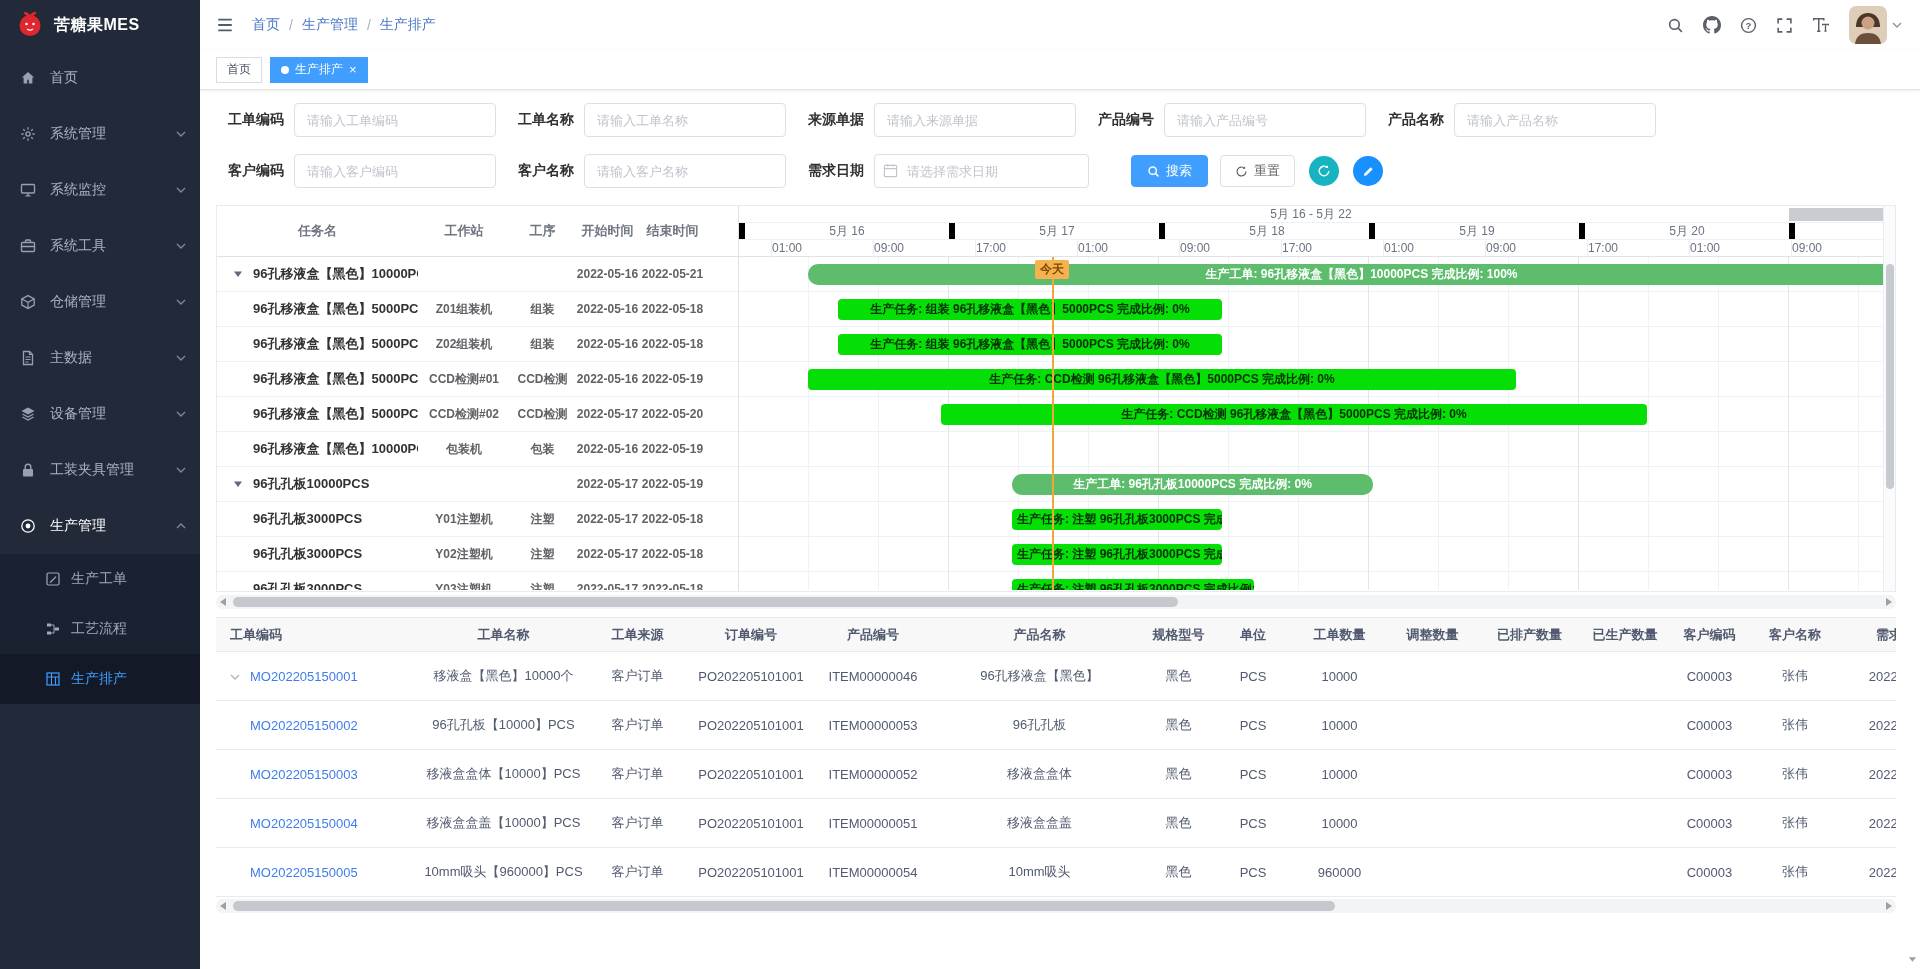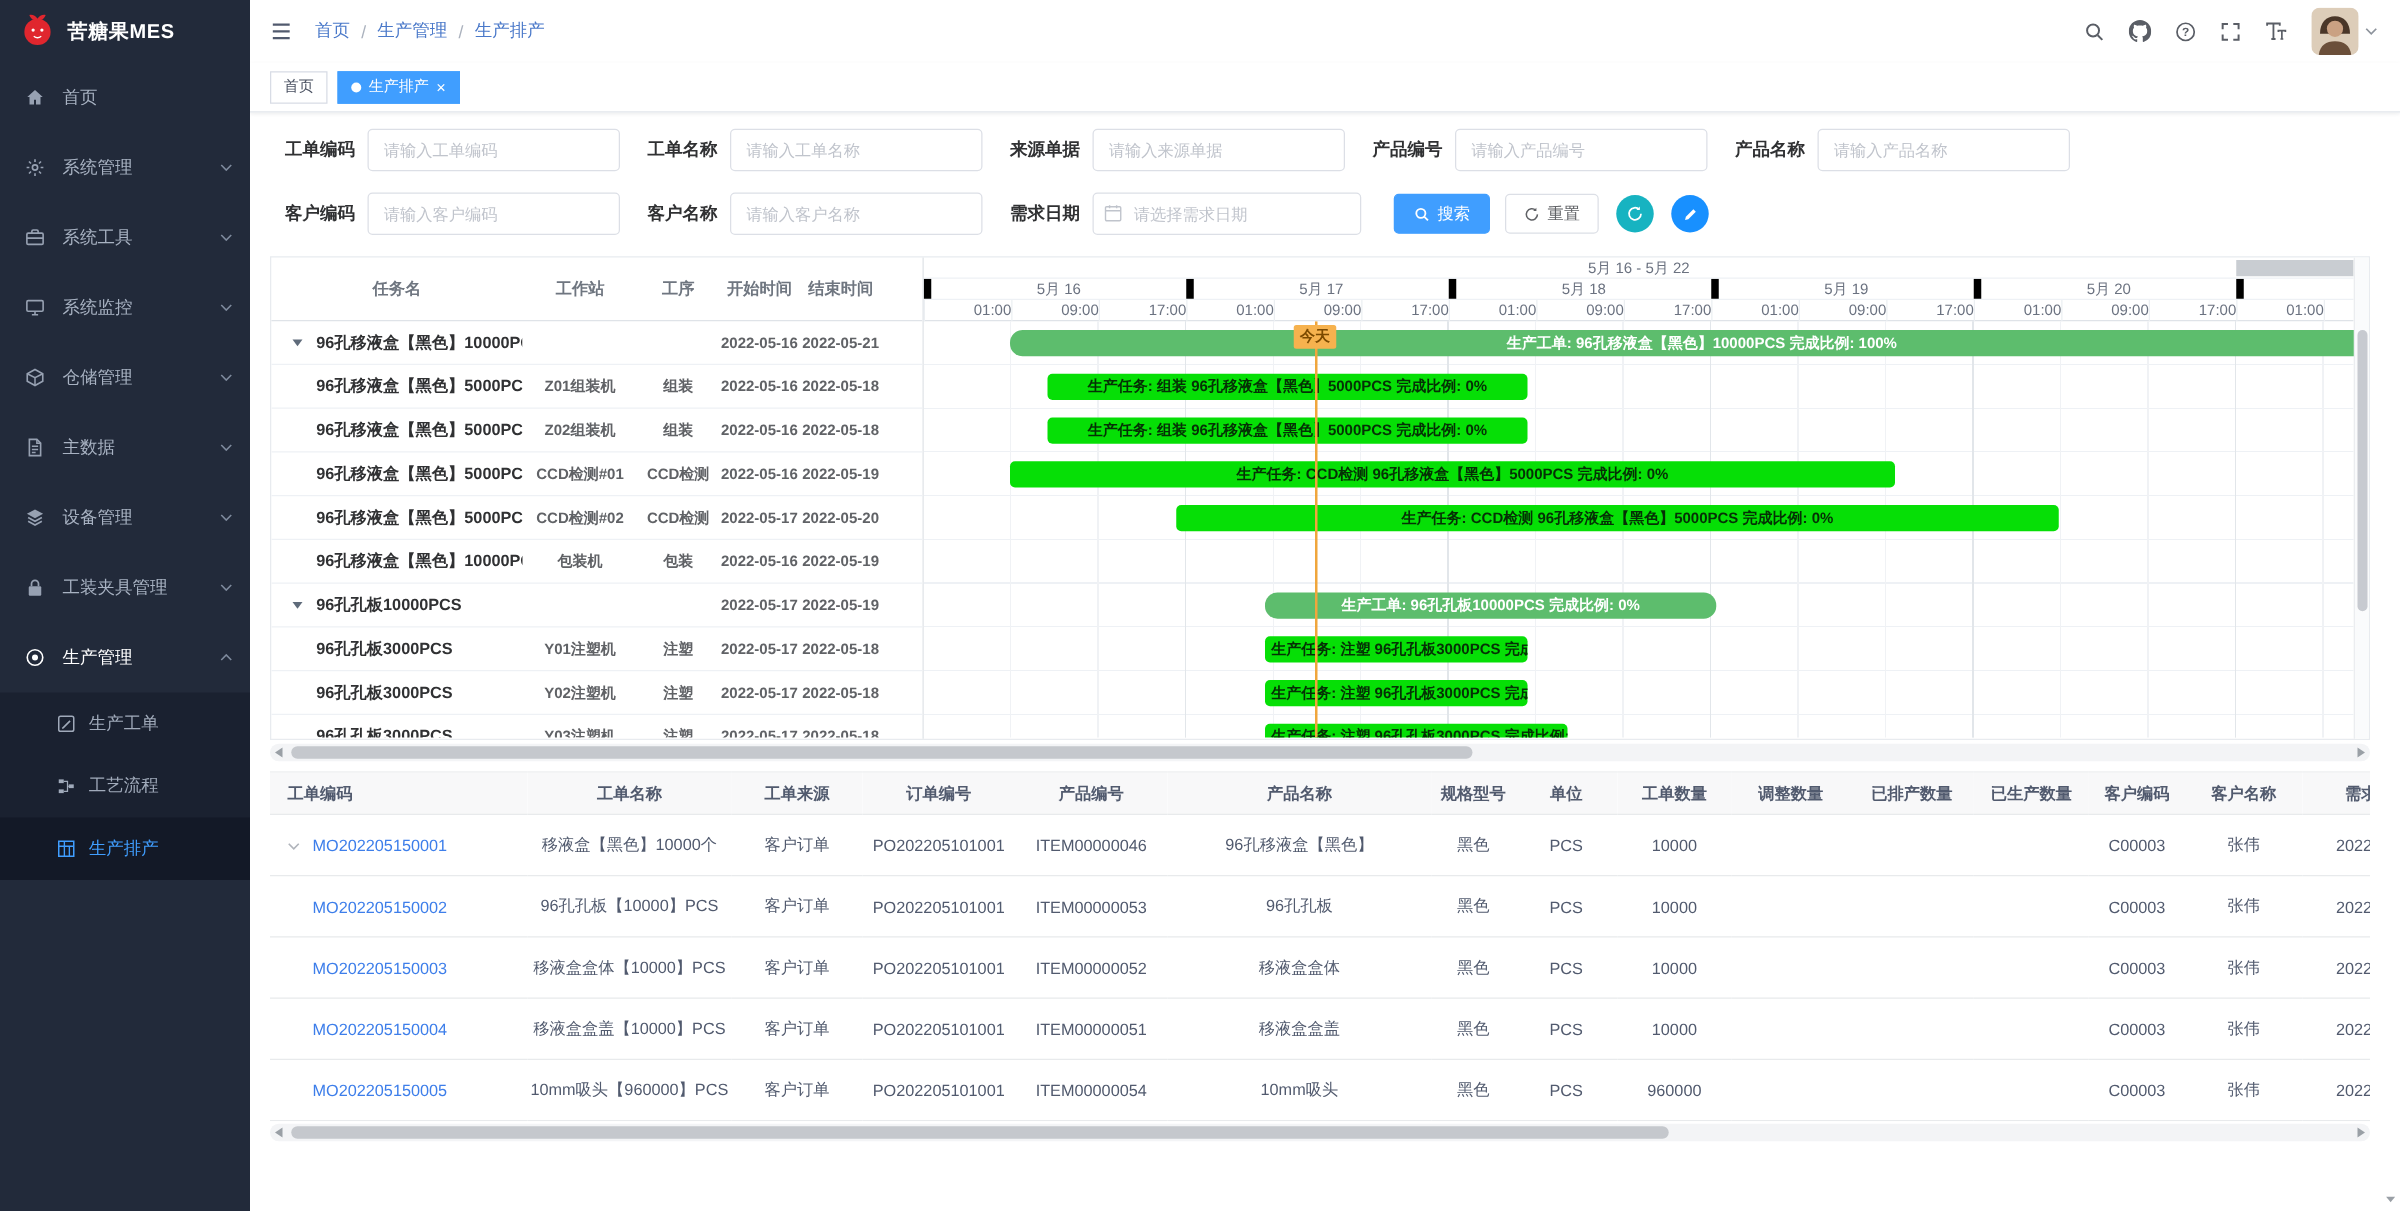--- a/index.html
+++ b/index.html
@@ -48,21 +48,21 @@
   
   .filters { padding:13px 0 0 12px; }
   .filter-row { display:flex; align-items:center; margin-bottom:17px; }
   .fgroup { display:flex; align-items:center; margin-right:22px; }
   .flabel { font-weight:bold; color:#303133; font-size:14px; margin-right:10px; white-space:nowrap; }
   .finput-wrap { position:relative; display:inline-flex; }
   .finput-wrap input { width:202px; height:34px; border:1px solid #dcdfe6; border-radius:4px; padding:0 12px; font-size:13px; color:#606266; outline:none; background:#fff; }
   .finput-wrap.date input { width:215px; padding-left:32px; }
   .finput-wrap input::placeholder { color:#c0c4cc; }
   .cal-icon { position:absolute; left:9px; top:9px; color:#c0c4cc; z-index:1; }
-  .btn-search { margin-left:4px; height:32px; padding:0 15px; background:#409eff; border:1px solid #409eff; border-radius:4px; color:#fff; font-size:13px; display:inline-flex; align-items:center; gap:6px; cursor:pointer; }
+  .btn-search { margin-left:20px; height:32px; padding:0 15px; background:#409eff; border:1px solid #409eff; border-radius:4px; color:#fff; font-size:13px; display:inline-flex; align-items:center; gap:6px; cursor:pointer; }
   .btn-search .icon, .btn-reset .icon { display:inline-flex; }
   .btn-reset { margin-left:12px; height:32px; padding:0 14px; background:#fff; border:1px solid #dcdfe6; border-radius:4px; color:#606266; font-size:13px; display:inline-flex; align-items:center; gap:6px; cursor:pointer; }
   .btn-round { width:30px; height:30px; border-radius:50%; border:none; color:#fff; display:inline-flex; align-items:center; justify-content:center; cursor:pointer; margin-left:14px; }
   .btn-round.sync { background:#17b3c1; }
   .btn-round.edit { background:#1890ff; }
 
   
   .gantt { display:flex; border:1px solid #e8ebef; width:1680px; height:387px; background:#fff; }
   .gantt-grid { width:522px; flex-shrink:0; border-right:1px solid #dfe3e8; overflow:hidden; }
   .gg-header { height:51px; border-bottom:1px solid #dfe3e8; display:flex; align-items:center; color:#6f7680; font-size:13px; }
@@ -75,21 +75,21 @@
   .g-name .tree-spacer { width:20px; flex-shrink:0; }
   .g-name span.nm { white-space:nowrap; overflow:hidden; }
 
   .gantt-timeline { width:1146px; position:relative; overflow:hidden; }
   .tl-header { height:51px; border-bottom:1px solid #dfe3e8; font-size:12px; color:#6b7280; }
   .tl-range { height:17px; position:relative; border-bottom:1px solid #eef1f5; text-align:center; line-height:16px; }
   .tl-range-block { position:absolute; right:0; top:2px; width:94px; height:13px; background:#c9cdd2; }
   .tl-days, .tl-hours { height:17px; display:flex; }
   .tl-day { border-left:6px solid #000000; text-align:center; line-height:16px; flex-shrink:0; }
   .tl-days { border-bottom:1px solid #eef1f5; }
-  .tl-hour { border-left:1px solid #eceff2; text-align:right; line-height:16px; flex-shrink:0; }
+  .tl-hour { border-left:1px solid #eceff2; text-align:left; line-height:16px; flex-shrink:0;margin-left:32px; }
   .tl-body { position:relative; height:333px; overflow:hidden;
      background:
        repeating-linear-gradient(to right, transparent 0, transparent 209px, #e2e6ea 209px, #e2e6ea 210px),
        repeating-linear-gradient(to right, transparent 0, transparent 69px, #f0f2f5 69px, #f0f2f5 70px),
        repeating-linear-gradient(to bottom, transparent 0, transparent 34px, #eef1f5 34px, #eef1f5 35px);
   }
   .today-line { position:absolute; top:0; bottom:0; width:2px; background:#f0a63c; z-index:5; }
   .today-label { position:absolute; top:3px; z-index:6; background:#f6b24e; color:#7c4a00; font-size:12px; font-weight:bold; padding:1px 5px; border-radius:2px; white-space:nowrap; }
   .bar { position:absolute; height:21px; line-height:21px; font-size:12px; font-weight:bold; text-align:center; white-space:nowrap; overflow:hidden; z-index:3; cursor:pointer; }
   .bar.order { background:#5dbd6d; color:#fff; border-radius:10px; }
@@ -156,39 +156,39 @@
           <span class="mi-label">系统管理</span>
           <span class="mi-arrow">
             <svg width="10" height="6" viewBox="0 0 10 6">
               <path d="M1 1l4 4 4-4" fill="none" stroke="currentColor" stroke-width="1.3"></path>
             </svg>
           </span>
         </div>
         <div class="menu-item">
           <span class="mi-icon">
             <svg width="16" height="16" viewBox="0 0 16 16">
-              <rect x="1.5" y="4.5" width="13" height="9" rx="1" fill="none" stroke="currentColor" stroke-width="1.3"></rect>
-              <path d="M5.5 4.5V3a1 1 0 0 1 1-1h3a1 1 0 0 1 1 1v1.5M1.5 8.5h13" stroke="currentColor" stroke-width="1.3" fill="none"></path>
-            </svg>
-          </span>
-          <span class="mi-label">系统工具</span>
+              <rect x="1.5" y="2.5" width="13" height="8.5" rx="1" fill="none" stroke="currentColor" stroke-width="1.3"></rect>
+              <path d="M5.5 13.8h5M8 11v2.8" stroke="currentColor" stroke-width="1.3"></path>
+            </svg>
+          </span>
+          <span class="mi-label">系统监控</span>
           <span class="mi-arrow">
             <svg width="10" height="6" viewBox="0 0 10 6">
               <path d="M1 1l4 4 4-4" fill="none" stroke="currentColor" stroke-width="1.3"></path>
             </svg>
           </span>
         </div>
         <div class="menu-item">
           <span class="mi-icon">
             <svg width="16" height="16" viewBox="0 0 16 16">
-              <rect x="1.5" y="2.5" width="13" height="8.5" rx="1" fill="none" stroke="currentColor" stroke-width="1.3"></rect>
-              <path d="M5.5 13.8h5M8 11v2.8" stroke="currentColor" stroke-width="1.3"></path>
-            </svg>
-          </span>
-          <span class="mi-label">系统监控</span>
+              <rect x="1.5" y="4.5" width="13" height="9" rx="1" fill="none" stroke="currentColor" stroke-width="1.3"></rect>
+              <path d="M5.5 4.5V3a1 1 0 0 1 1-1h3a1 1 0 0 1 1 1v1.5M1.5 8.5h13" stroke="currentColor" stroke-width="1.3" fill="none"></path>
+            </svg>
+          </span>
+          <span class="mi-label">系统工具</span>
           <span class="mi-arrow">
             <svg width="10" height="6" viewBox="0 0 10 6">
               <path d="M1 1l4 4 4-4" fill="none" stroke="currentColor" stroke-width="1.3"></path>
             </svg>
           </span>
         </div>
         <div class="menu-item">
           <span class="mi-icon">
             <svg width="16" height="16" viewBox="0 0 16 16">
               <path d="M8 1.6 14.2 5v6L8 14.4 1.8 11V5z" fill="none" stroke="currentColor" stroke-width="1.3"></path>

